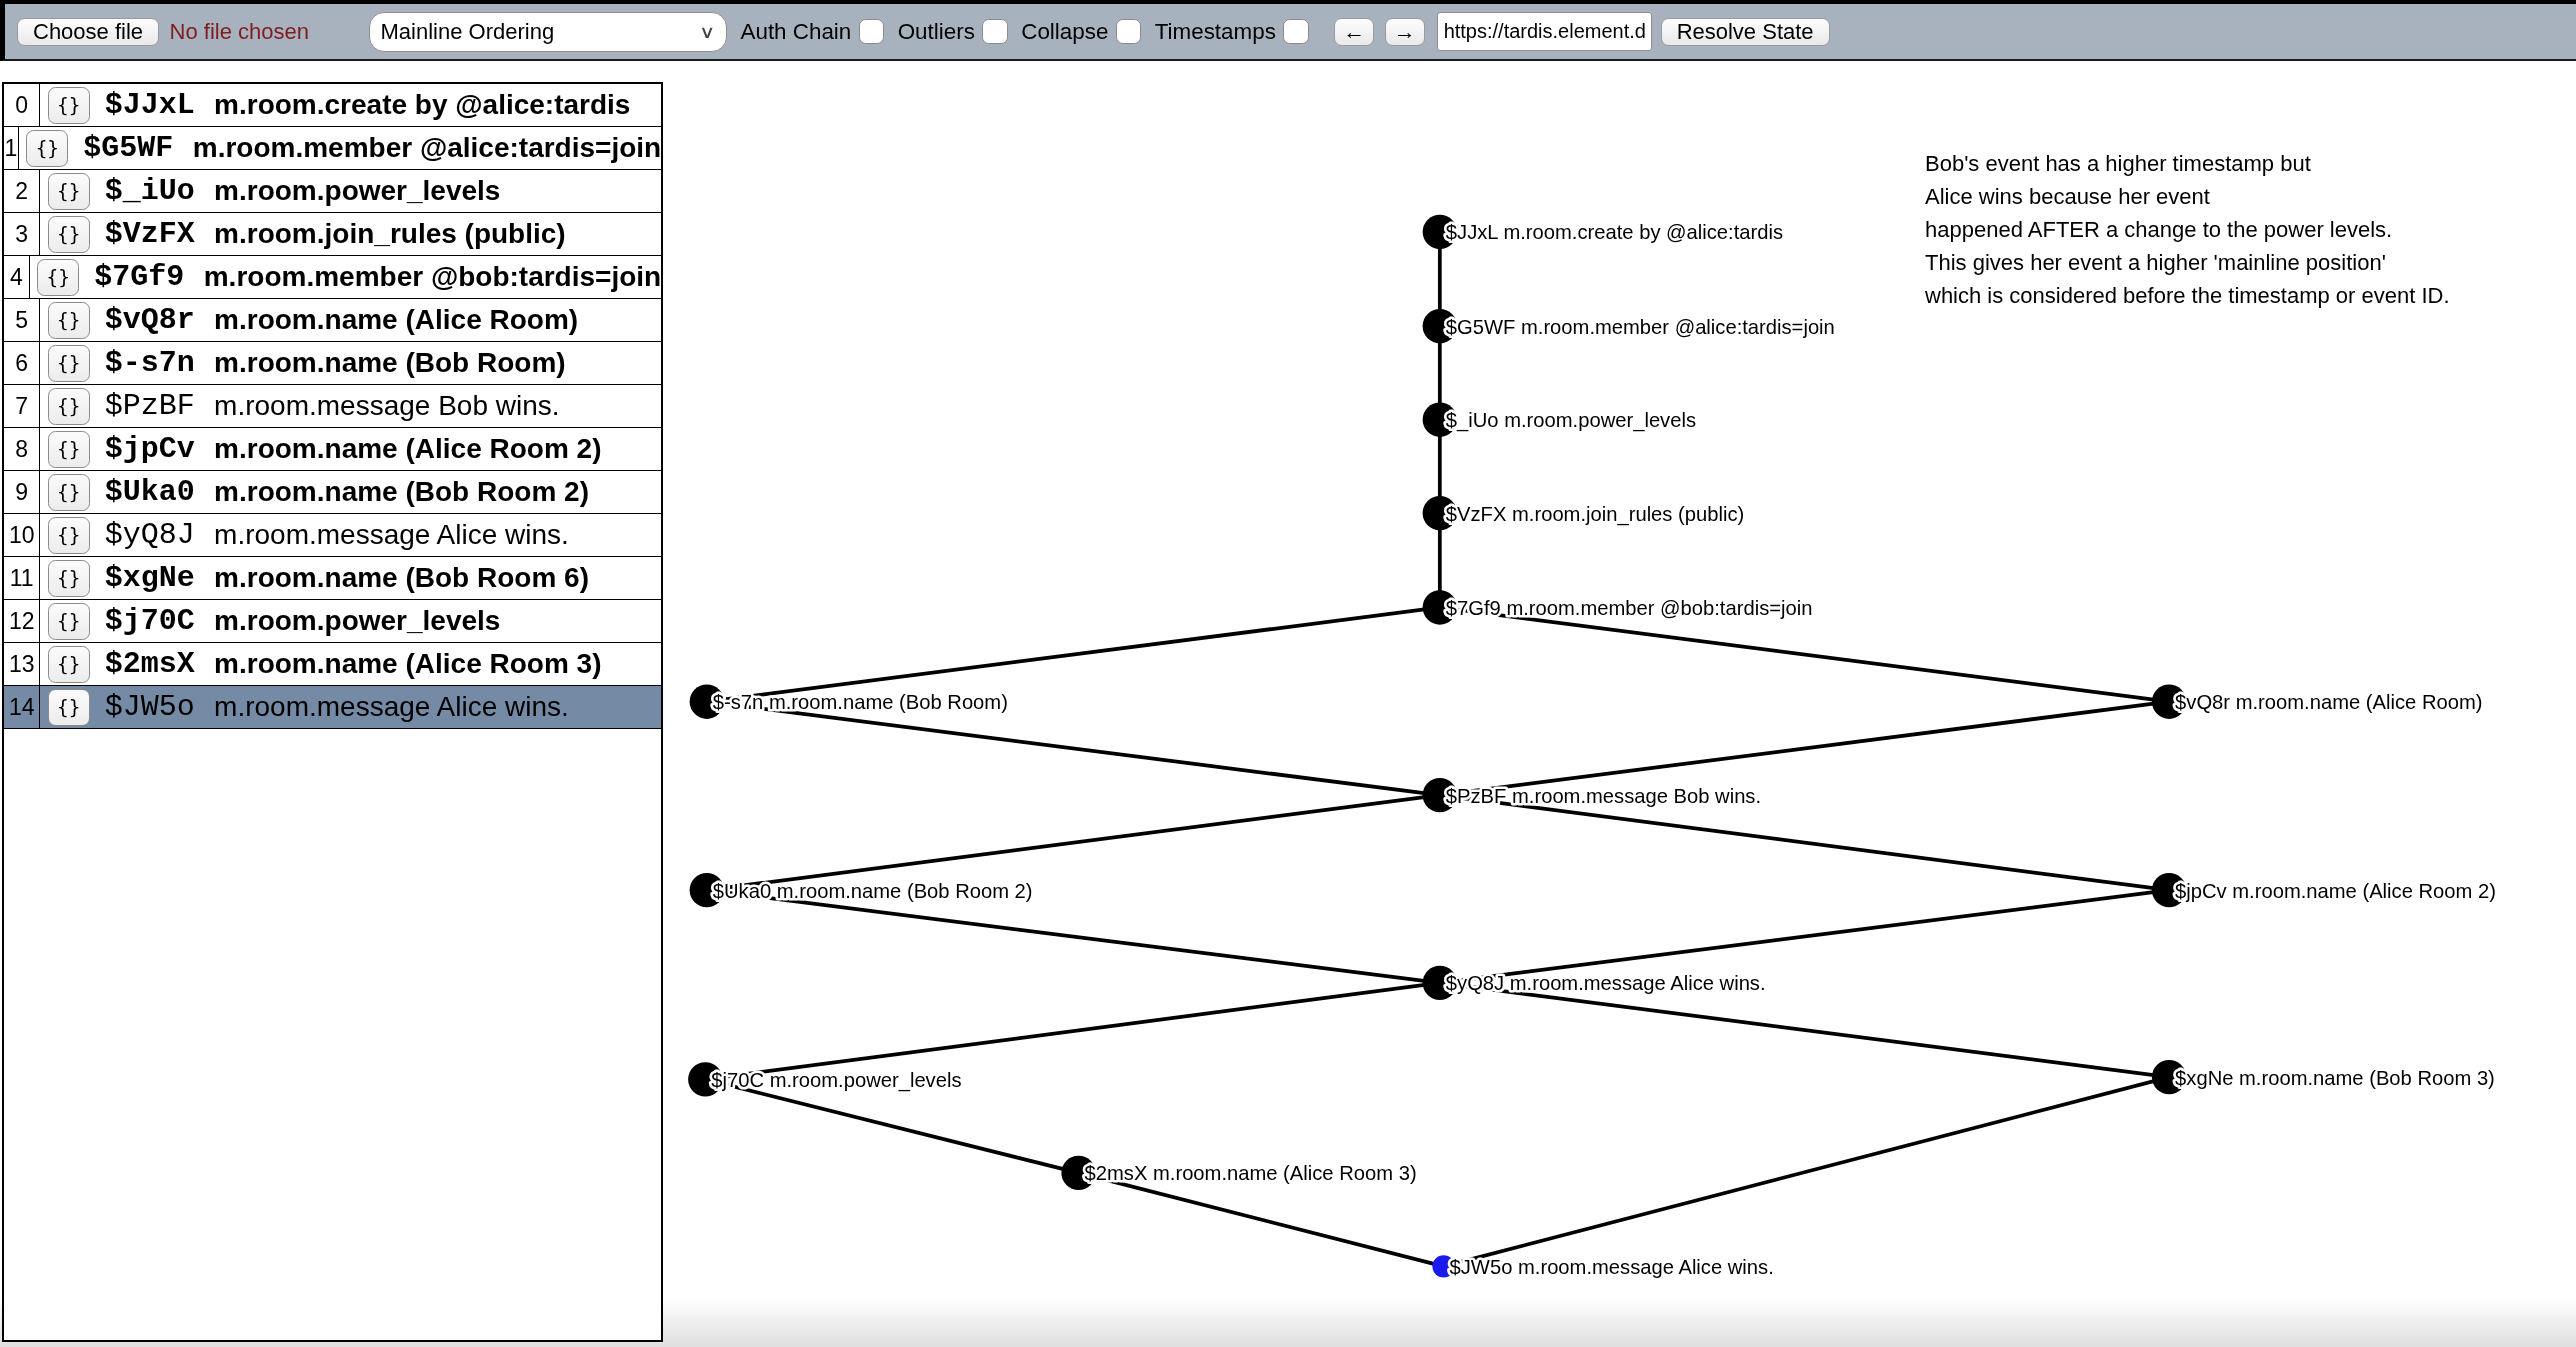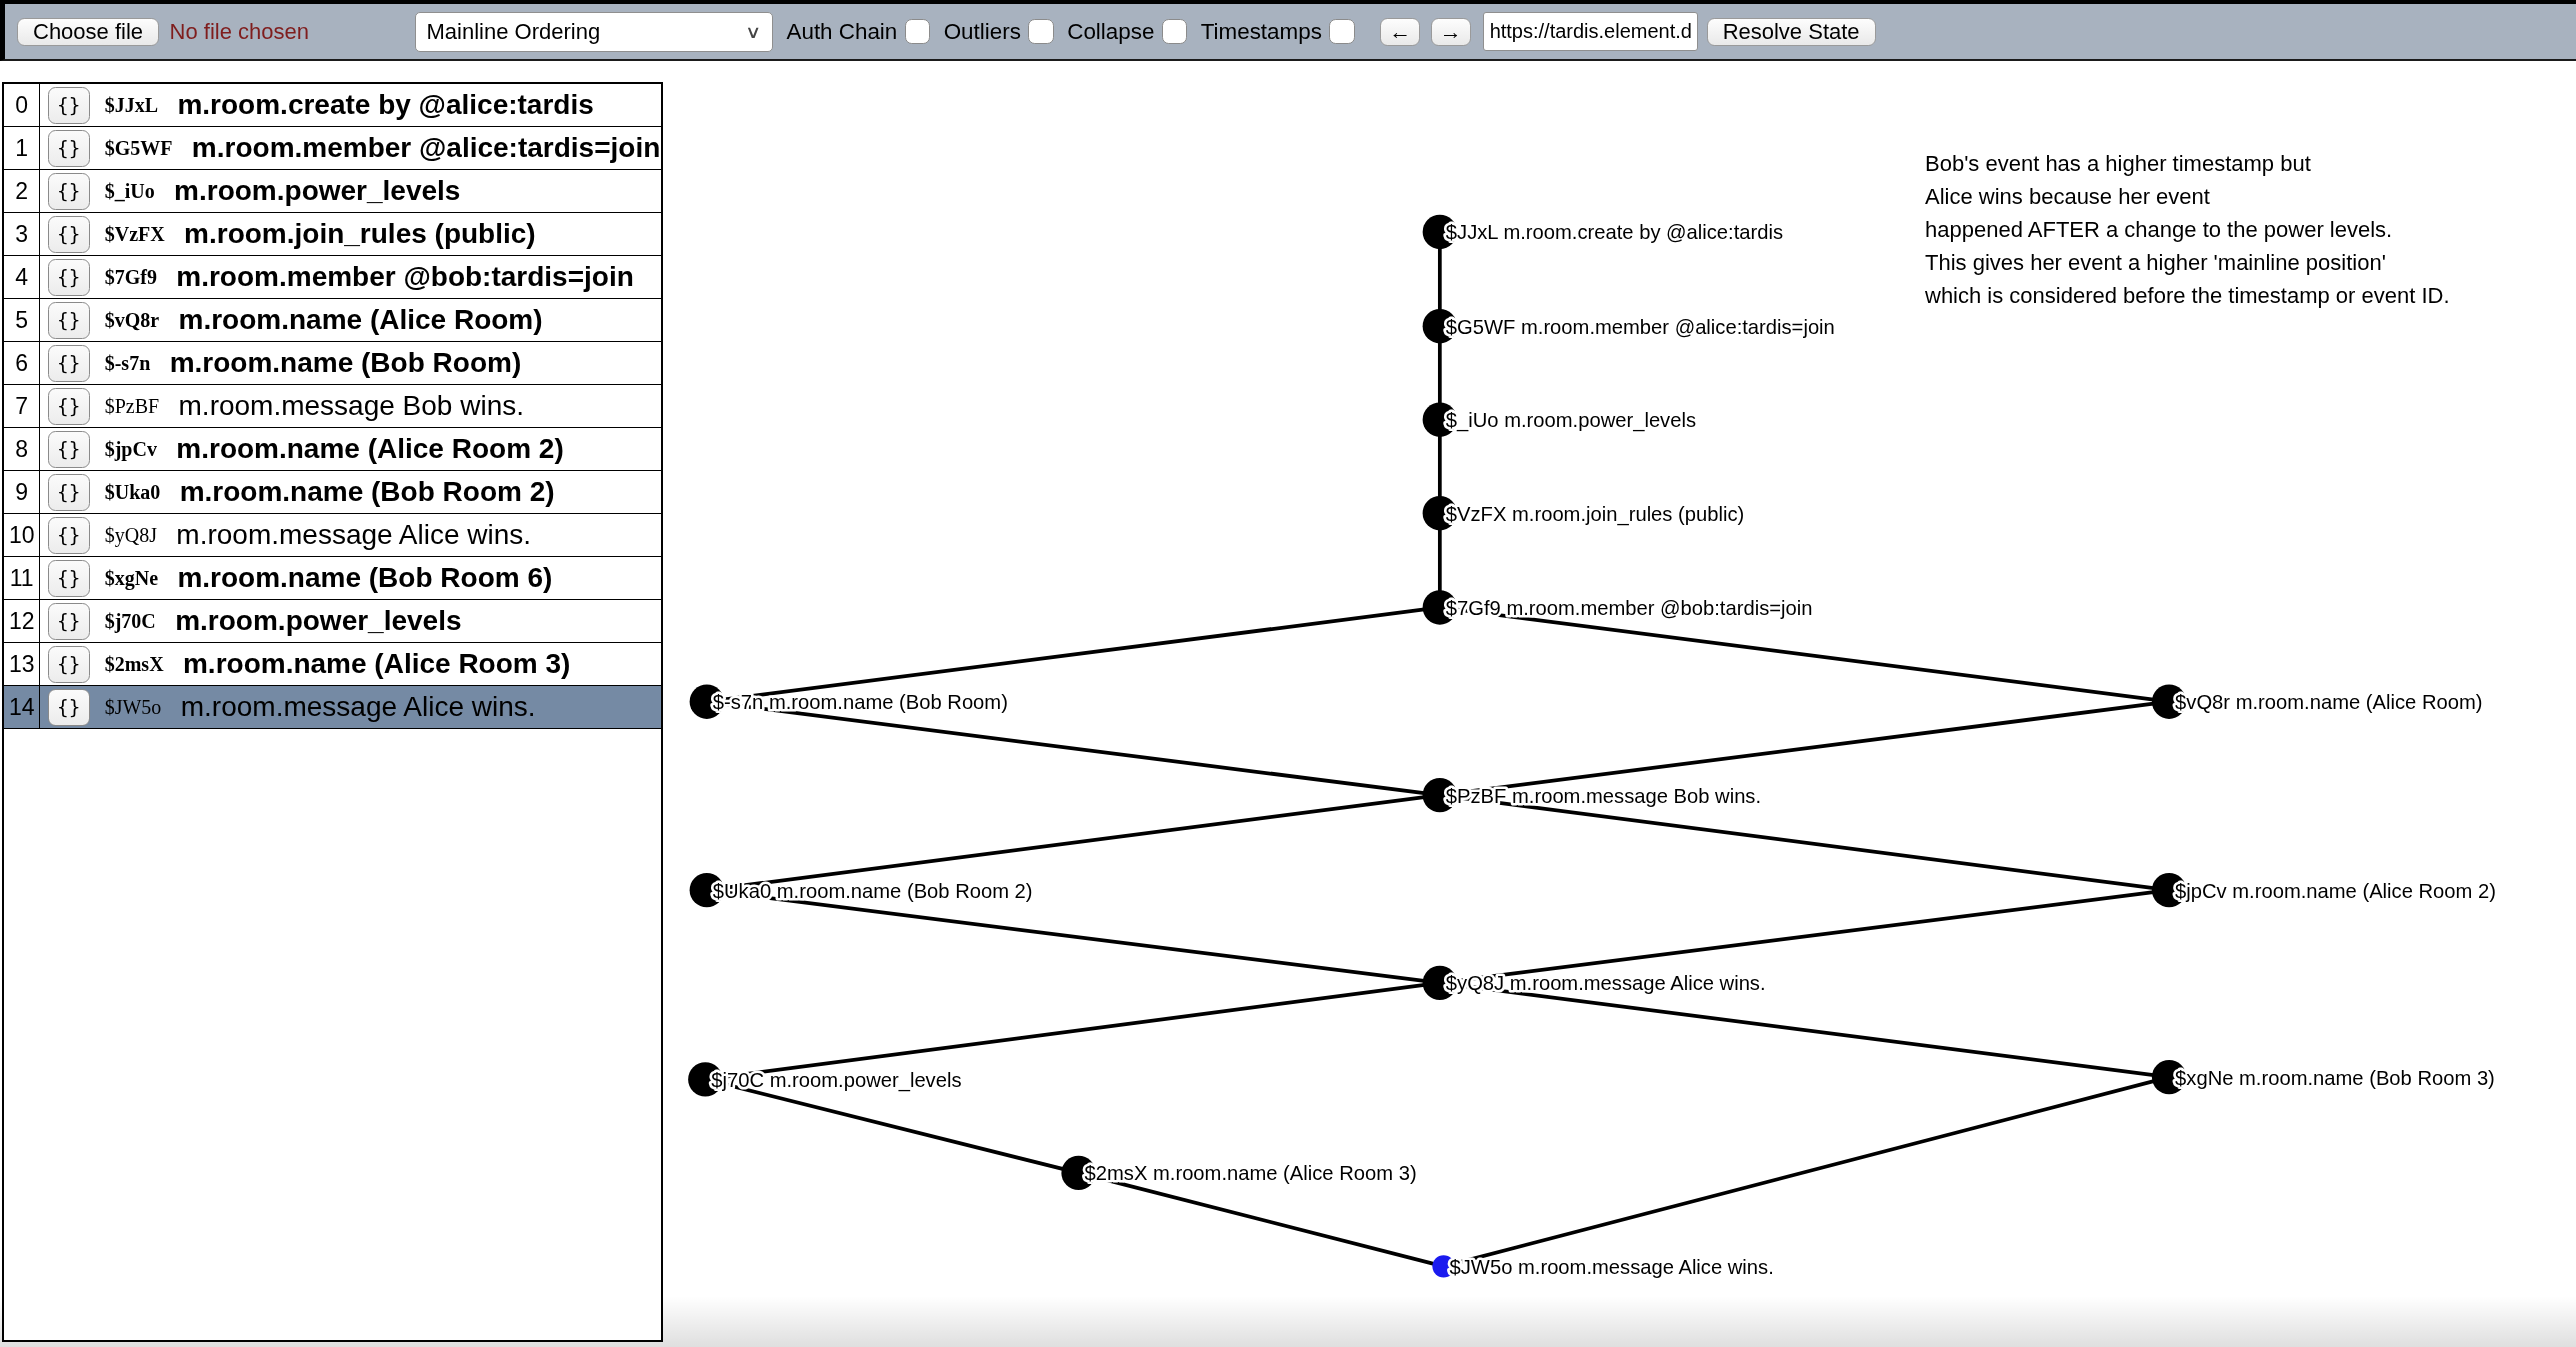--- a/index.html
+++ b/index.html
@@ -14,22 +14,22 @@
   
   .toolbar { position:absolute; top:0; left:0; width:2576px; height:61px;
     background:#a8b2bf; border-top:4.5px solid #000; border-left:5.2px solid #000;
     border-bottom:2.2px solid #1b1b1b; display:flex; align-items:center;
     padding:0 12px; z-index:5; }
   .toolbar .btn { background:linear-gradient(180deg,#fdfdfd,#e9e9e9);
     border:1.5px solid #9a9a9a; border-radius:7.5px; height:28px;
     font-size:22px; padding:0 15px; display:inline-flex; align-items:center;
     color:#000; font-family:"Liberation Sans", sans-serif; }
   .no-file { font-size:22px; margin-left:10.5px; color:#7f1d1d; }
-  .select { background:#fff; border:1.5px solid #8f8f8f; border-radius:5px;
-    height:40px; width:358px; margin-left:106px; display:flex; align-items:center;
+  .select { background:#fff; border:1.5px solid #8f8f8f; border-radius:15px;
+    height:40px; width:358px; margin-left:60px; display:flex; align-items:center;
     font-size:22px; padding:0 10.5px; }
   .select .sel-label { flex:1; }
   .select .chev { color:#444; font-size:22.4px; transform:scaleY(0.8); }
   .cb-group { display:flex; align-items:flex-start; margin-left:13.5px; }
   .cb-label { font-size:22.4px; margin-right:7.5px; white-space:nowrap; }
   .checkbox { width:25.4px; height:25.4px; background:#fff; border:1.5px solid #8b8b8b;
     border-radius:6.7px; display:inline-block; }
   .nav-btn { width:40px; justify-content:center; padding:0 !important; }
   .nav-back { margin-left:25.4px; }
   .nav-fwd { margin-left:10.5px; }
@@ -43,21 +43,21 @@
     background:#fff; border:2.2px solid #000; z-index:4; }
   .ev-row { display:flex; align-items:center; height:43px;
     border-bottom:1.5px solid #000; background:#fff; cursor:pointer; }
   .ev-row.selected { background:#758aa4; }
   .ev-num { width:36px; align-self:stretch; display:flex; align-items:center;
     justify-content:center; font-size:23px; border-right:1.5px solid #000; }
   .ev-braces { margin:0 7.5px; width:42px; height:37px;
     background:linear-gradient(180deg,#fbfbfb,#ececec); border:1.5px solid #8a8a8a;
     border-radius:7.5px; font-family:"DejaVu Sans Mono", monospace; font-size:19.4px;
     display:flex; align-items:center; justify-content:center; flex:0 0 auto; }
-  .ev-id { font-family:Liberation Serif, serif; font-size:20px;
+  .ev-id { font-family:Liberation Mono, monospace; font-size:30px;
     margin-left:7.5px; white-space:pre; }
   .ev-desc { font-size:28px; margin-left:19.4px; white-space:pre; }
   .ev-row.state .ev-id, .ev-row.state .ev-desc { font-weight:bold; }
 
   
   .graph-svg { position:absolute; left:0; top:0; z-index:2; }
   .graph-label { font-family:"Liberation Sans", sans-serif; font-size:27px;
     fill:#000; paint-order:stroke; stroke:#ffffff; stroke-width:7px;
     stroke-linejoin:round; }
 

